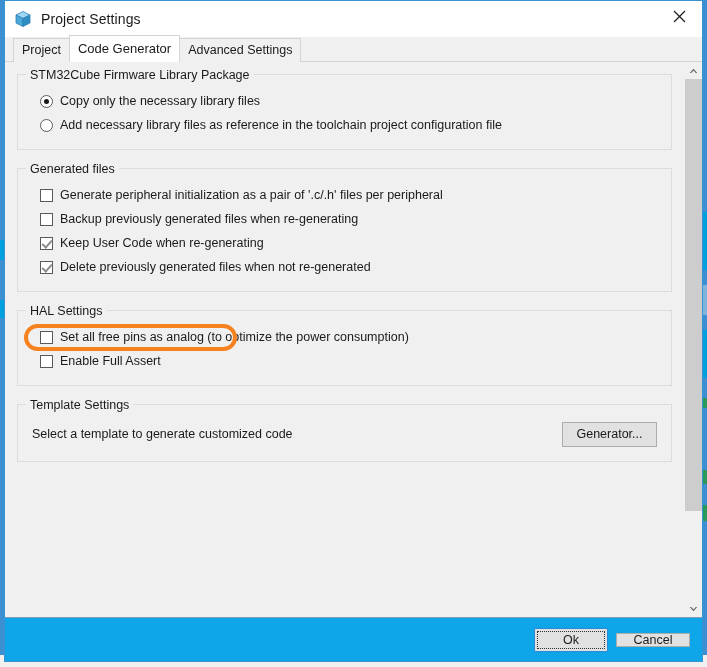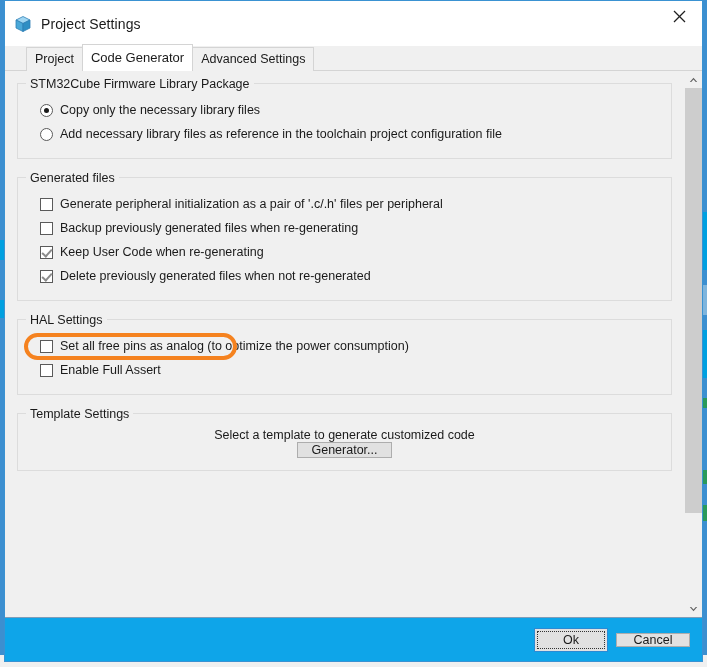--- a/index.html
+++ b/index.html
@@ -62,21 +62,21 @@
     height: 662px;
     background: #f0f0f0;
     border: 1px solid #3a92d2;
     box-sizing: border-box;
     display: flex;
     flex-direction: column;
   }
 
   
   #titlebar {
-    height: 45px;
+    height: 36px;
     min-height: 31px;
     background: #ffffff;
     display: flex;
     align-items: center;
     position: relative;
   }
   #title-icon {
     width: 18px;
     height: 18px;
     margin-left: 9px;
@@ -103,21 +103,21 @@
   #close-btn svg { display: block; }
 
   
   #tabstrip {
     height: 25px;
     min-height: 25px;
     background: #f0f0f0;
     border-bottom: 1px solid #d4d4d4;
     display: flex;
     align-items: flex-end;
-    padding-left: 21px;
+    padding-left: 8px;
     box-sizing: border-box;
     position: relative;
     z-index: 3;
   }
   .tab {
     font-size: 12.5px;
     line-height: 1;
     padding: 5px 8px 6px 8px;
     background: #f0f0f0;
     border: 1px solid #d4d4d4;
@@ -266,21 +266,20 @@
     transform: rotate(42deg);
   }
 
   
   .tmpl-row {
     display: flex;
     align-items: center;
     justify-content: space-between;
     height: 30px;
     padding: 0 2px 0 2px;
-    flex-direction: column;
   }
   .tmpl-text { font-size: 12.5px; }
   .btn {
     font-family: "Liberation Sans", sans-serif;
     font-size: 12.5px;
     color: #1a1a1a;
     background: #e1e1e1;
     border: 1px solid #adadad;
     padding: 0;
     height: 25px;

